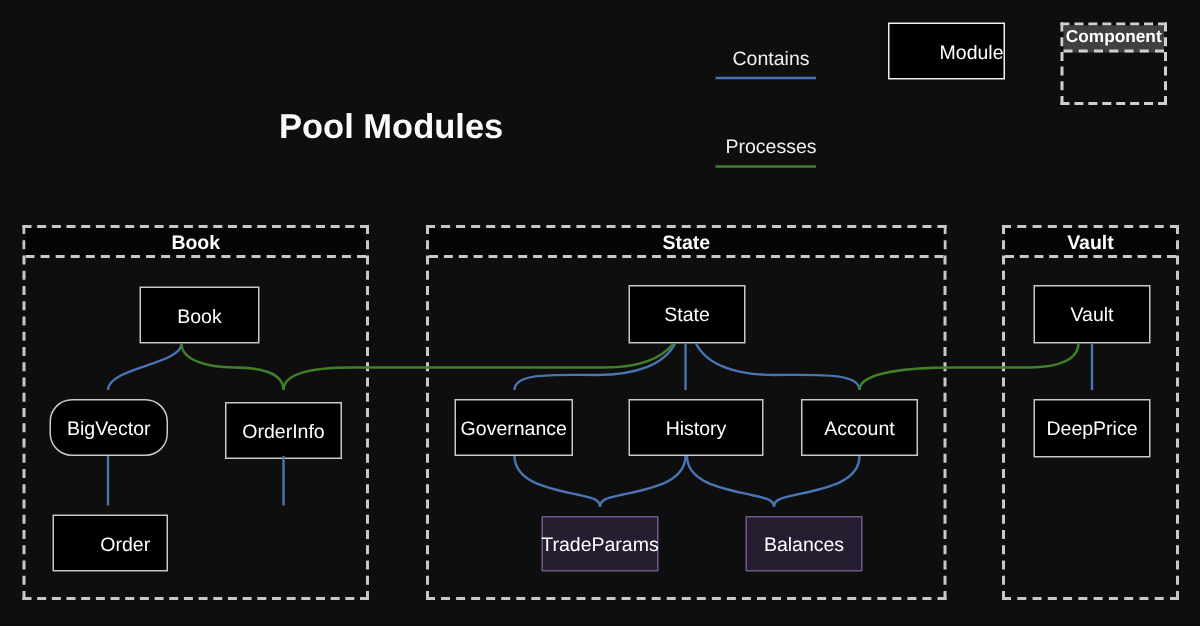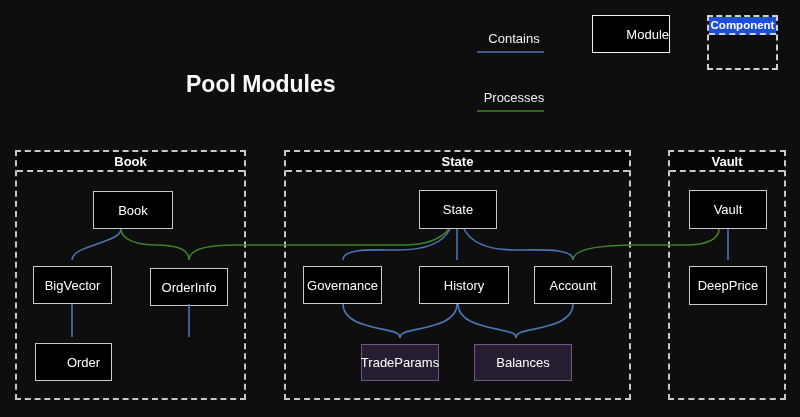--- a/index.html
+++ b/index.html
@@ -21,21 +21,21 @@
     font-size:13px; z-index:2;
   }
   .module-box   { background:#000000; border:1.5px solid #f0f0f0; }
   .primitive-box{ background:#261e30; border:1.5px solid #6f5584; }
   .component-box{
     position:absolute; left:707px; top:15px; width:71px; height:55px;
     box-sizing:border-box; border:2px dashed #d0d0d0; z-index:2;
   }
   .component-label {
     position:absolute; top:0; left:0; right:0; height:16px;
-    background:#1d4ed8; border-bottom:2px dashed #d0d0d0;
+    background:#404040; border-bottom:2px dashed #d0d0d0;
     display:flex; align-items:center; justify-content:center;
     font-size:11.5px; font-weight:bold; white-space:nowrap;
   }
   
   .zone {
     position:absolute; top:150px; height:250px; box-sizing:border-box;
     border:2px dashed #c8c8c8; z-index:1;
   }
   .zone-label {
     position:absolute; top:0; left:0; right:0; height:18px;
@@ -80,30 +80,30 @@
     <div class="zone-label">Book</div>
   </div>
   <div class="zone" style="left:284px; width:347px;">
     <div class="zone-label">State</div>
   </div>
   <div class="zone" style="left:668px; width:118px;">
     <div class="zone-label">Vault</div>
   </div>
 
   <div class="node" style="left:93px;  top:191px; width:80px; height:38px;">Book</div>
-  <div class="node" style="left:33px;  top:266px; width:79px; height:38px;">BigVector</div>
+  <div class="node" style="left:33px;  top:266px; width:79px; height:38px;border-radius:15px;">BigVector</div>
   <div class="node" style="left:150px; top:268px; width:78px; height:38px;">OrderInfo</div>
   <div class="node" style="left:35px;  top:343px; width:77px; height:38px;padding-left:20px;">Order</div>
 
   <div class="node" style="left:419px; top:190px; width:78px; height:39px;">State</div>
   <div class="node" style="left:303px; top:266px; width:79px; height:38px;">Governance</div>
   <div class="node" style="left:419px; top:266px; width:90px; height:38px;">History</div>
   <div class="node" style="left:534px; top:266px; width:78px; height:38px;">Account</div>
   <div class="node primitive" style="left:361px; top:344px; width:78px; height:37px;">TradeParams</div>
-  <div class="node primitive" style="left:474px; top:344px; width:98px; height:37px;">Balances</div>
+  <div class="node primitive" style="left:497px; top:344px; width:78px; height:37px;">Balances</div>
 
   <div class="node" style="left:689px; top:190px; width:78px; height:39px;">Vault</div>
   <div class="node" style="left:689px; top:266px; width:78px; height:39px;">DeepPrice</div>
 
   <svg id="edges" viewBox="0 0 800 417">
     <defs>
       <marker id="arrow-blue" viewBox="0 0 10 10" refX="7" refY="5" markerWidth="6" markerHeight="6" orient="auto">
         <path d="M0,0 L10,5 L0,10 z" fill="#4a74b2"></path>
       </marker>
       <marker id="arrow-green" viewBox="0 0 10 10" refX="7" refY="5" markerWidth="6" markerHeight="6" orient="auto">

